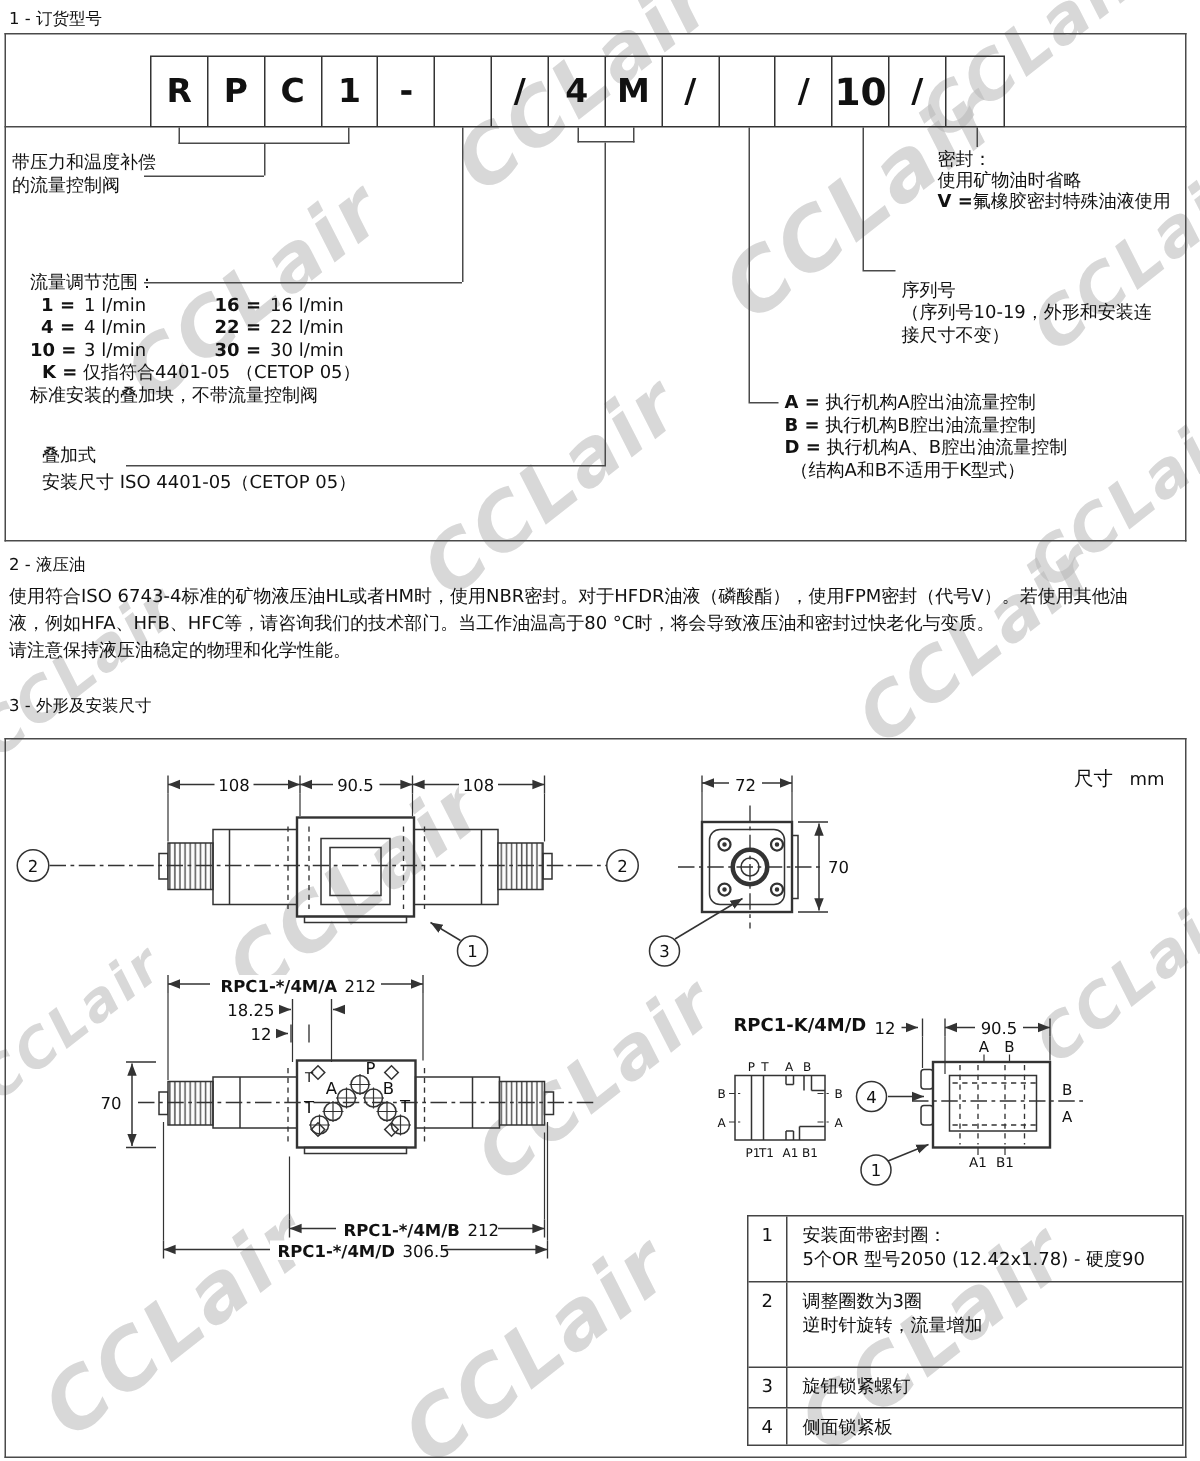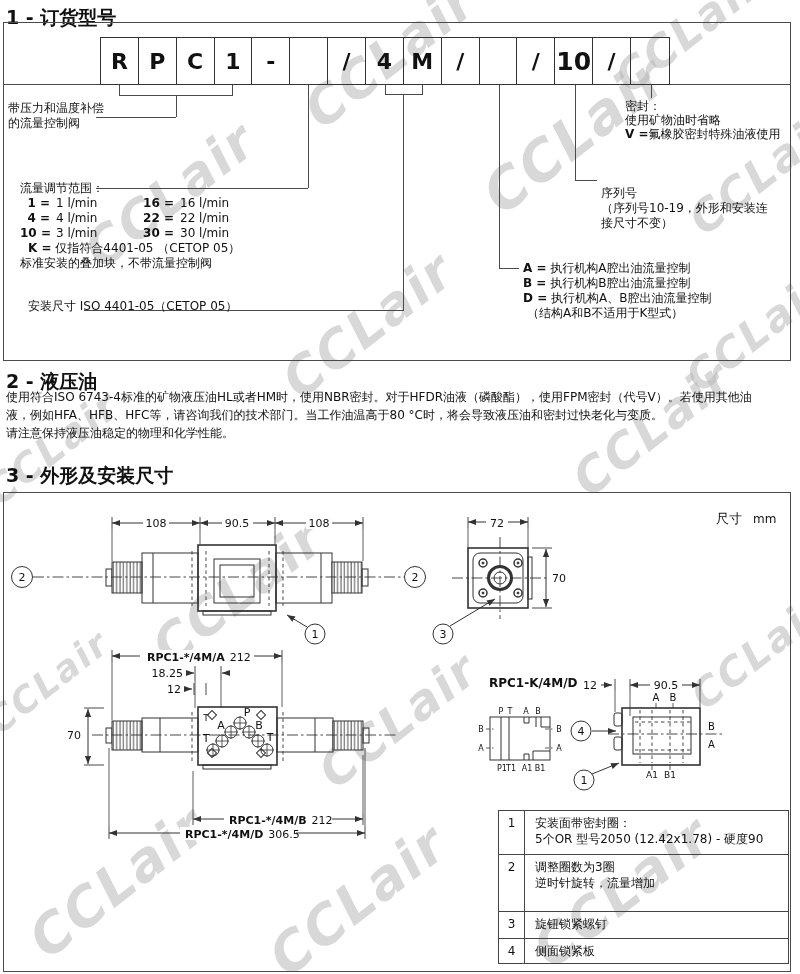--- a/index.html
+++ b/index.html
@@ -2,21 +2,21 @@
 <html><head>
 <meta charset="utf-8">
 <style>
   html,body{margin:0;padding:0;background:#e8e8e8;}
   .page{position:relative;width:800px;height:974px;background:#ffffff;overflow:hidden;
         font-family:"DejaVu Sans","Liberation Sans",sans-serif;color:#111;}
   .wm{position:absolute;z-index:0;transform:translate(-50%,-50%) rotate(-38deg);
       font-weight:700;font-style:italic;color:#b9b9b9;opacity:.55;letter-spacing:2px;
       pointer-events:none;white-space:nowrap;}
   .z{position:absolute;z-index:1;}
-  .sect-title{font-weight:700;font-size:19px;white-space:nowrap;}
+  .sect-title{font-weight:400;font-size:11px;white-space:nowrap;}
   .ln{position:absolute;background:#4a4a4a;z-index:1;}
   .mbox{position:absolute;left:100px;top:37px;width:570px;height:48px;border:1.5px solid #333;
         display:flex;z-index:2;box-sizing:border-box;}
   .mcell{width:38px;box-sizing:border-box;border-right:1px solid #333;display:flex;
          align-items:center;justify-content:center;font-weight:700;font-size:22px;}
   .mcell:last-child{border-right:none;}
   .brk{position:absolute;border:1px solid #4a4a4a;border-top:none;z-index:1;box-sizing:border-box;}
   .ann{position:absolute;font-size:12px;line-height:15px;white-space:nowrap;z-index:1;}
   .b{font-weight:700;}
   .flowgrid{display:grid;grid-template-columns:30px 76px 36px 80px;column-gap:6px;line-height:15px;}
@@ -114,20 +114,21 @@
       <span class="num">10 =</span>
       <span>3 l/min</span>
       <span class="num">30 =</span>
       <span>30 l/min</span>
     </div>
     <div><span class="b" style="margin-left:8px">K =</span> <span>仅指符合4401-05 （CETOP 05）</span></div>
     <div>标准安装的叠加块，不带流量控制阀</div>
   </div>
 
   <div class="ann" style="left:28px;top:296px">
+    <div>叠加式</div>
     <div style="margin-top:3px">安装尺寸 ISO 4401-05（CETOP 05）</div>
   </div>
 
   <div class="ann" style="left:625px;top:99px;line-height:14px">
     <div>密封：</div>
     <div>使用矿物油时省略</div>
     <div><span class="b">V =</span><span>氟橡胶密封特殊油液使用</span></div>
   </div>
 
   <div class="ann" style="left:601px;top:186px;line-height:15px">

